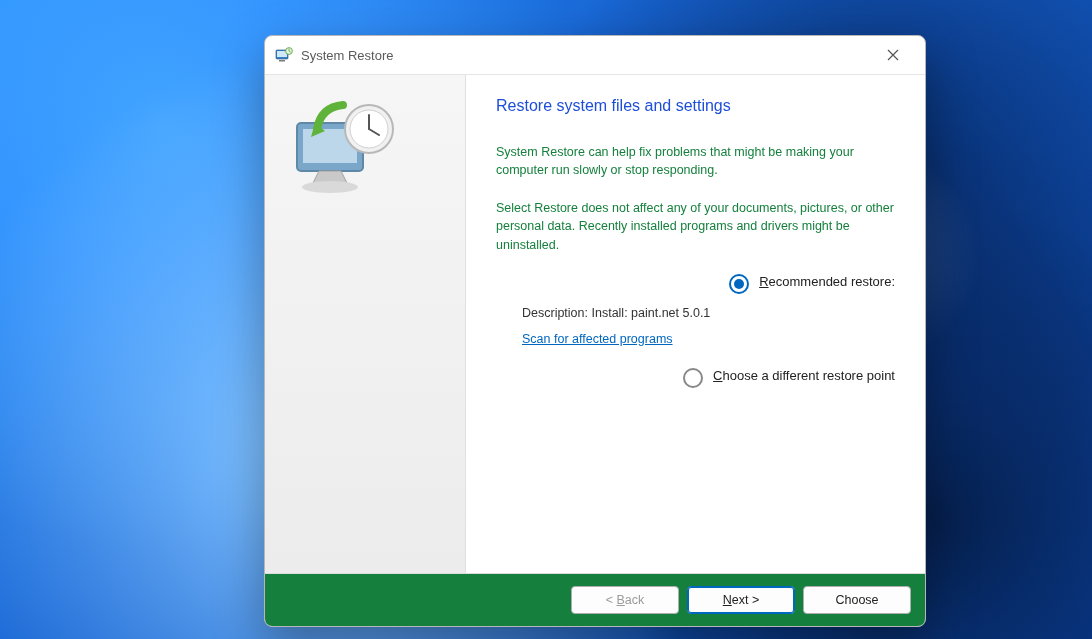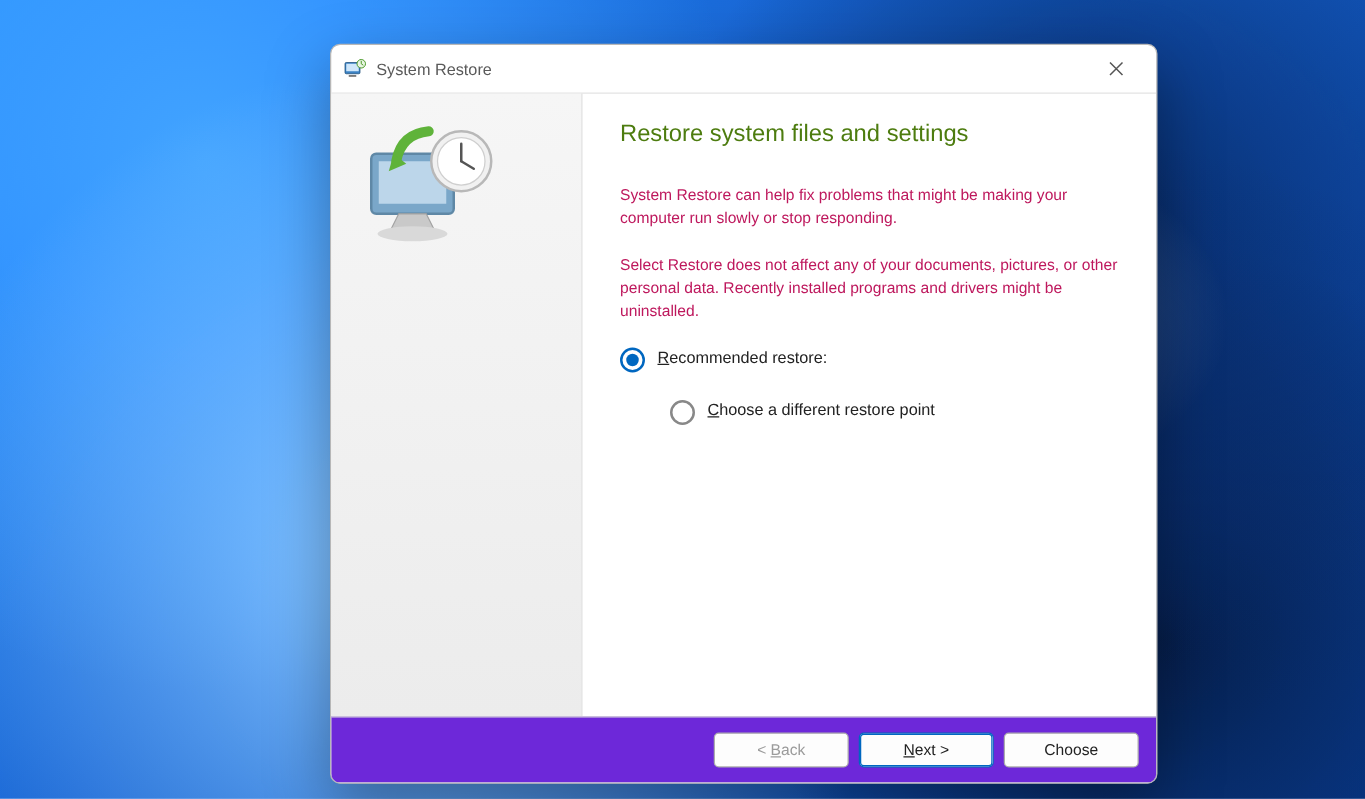--- a/index.html
+++ b/index.html
@@ -27,34 +27,34 @@
     box-shadow:0 20px 50px rgba(0,0,0,.35);
     display:flex;flex-direction:column;overflow:hidden;margin-left:44px;
   }
   .tbar{height:38px;display:flex;align-items:center;padding:0 10px;border-bottom:1px solid #e4e4e4;}
   .tbar .ticon{width:18px;height:18px;margin-right:8px;}
   .tbar .ttxt{color:#5a5a5a;font-size:13px;flex:1;}
   .tbar .close{width:44px;height:28px;display:flex;align-items:center;justify-content:center;border-radius:4px;color:#555;cursor:pointer;}
   .body{flex:1;display:flex;}
   .side{width:180px;background:linear-gradient(to bottom,#f6f6f6,#ececec);border-right:1px solid #e0e0e0;padding:20px 0 0 20px;}
   .main{flex:1;padding:22px 30px 0 30px;color:#222;}
-  .h1{font-size:19px;font-weight:400;color:#4d7c0f;margin:0 0 28px 0;}
-  .p{font-size:12.5px;color:#be185d;line-height:1.45;margin:0 0 20px 0;}
+  .h1{font-size:16px;font-weight:400;color:#1d4ed8;margin:0 0 28px 0;}
+  .p{font-size:12.5px;color:#15803d;line-height:1.45;margin:0 0 20px 0;}
   .opts{margin-top:4px;}
-  .opt{display:flex;align-items:flex-start;margin-bottom:12px;}
+  .opt{display:flex;align-items:flex-start;margin-bottom:12px;justify-content:flex-end;}
   .radio{width:16px;height:16px;border:2px solid #888;border-radius:50%;margin-right:10px;flex:0 0 auto;position:relative;cursor:pointer;}
   .radio.checked{border-color:#0067c0;}
   .radio.checked::after{content:"";position:absolute;inset:3px;border-radius:50%;background:#0067c0;}
   .optlabel{font-size:13px;color:#222;}
   .underline-first::first-letter{text-decoration:underline;}
   .sub{margin:8px 0 20px 26px;font-size:12.5px;color:#333;line-height:1.45;}
   .meta{margin:0 0 0 26px;font-size:12.5px;color:#333;}
   .meta div{margin-bottom:8px;}
   .link{color:#0067c0;text-decoration:underline;cursor:pointer;font-size:12.5px;}
-  .footer{height:52px;border-top:1px solid #dcdcdc;background:#6d28d9;display:flex;align-items:center;justify-content:flex-end;padding:0 14px;gap:8px;}
+  .footer{height:52px;border-top:1px solid #dcdcdc;background:#15803d;display:flex;align-items:center;justify-content:flex-end;padding:0 14px;gap:8px;}
   .btn{min-width:86px;height:26px;border:1px solid #adadad;border-radius:4px;background:#fdfdfd;font-size:12.5px;color:#222;display:flex;align-items:center;justify-content:center;cursor:pointer;padding:0 10px;}
   .btn.disabled{color:#9b9b9b;cursor:default;}
   .btn.primary{border-color:#0067c0;box-shadow:inset 0 0 0 1px #0067c0;text-align:right;}
   .u{text-decoration:underline;}
 </style>
 </head>
 <body>
 
 <div class="bg"></div>
 
@@ -103,20 +103,26 @@
       <p class="p">Select Restore does not affect any of your documents, pictures, or other personal data. Recently installed programs and drivers might be uninstalled.</p>
 
       <div class="opts">
 
         <div class="opt">
           <span class="radio checked"></span>
           <span class="optlabel underline-first">Recommended restore:</span>
         </div>
 
         <div class="meta">
+          <div>
+            <span>Description: </span><span>Install: paint.net 5.0.1</span>
+          </div>
+          <div style="margin-top:12px;">
+            <a class="link">Scan for affected programs</a>
+          </div>
         </div>
 
         <div class="opt" style="margin-top:22px;padding-left:40px;">
           <span class="radio"></span>
           <span class="optlabel underline-first">Choose a different restore point</span>
         </div>
 
       </div>
     </div>
   </div>

